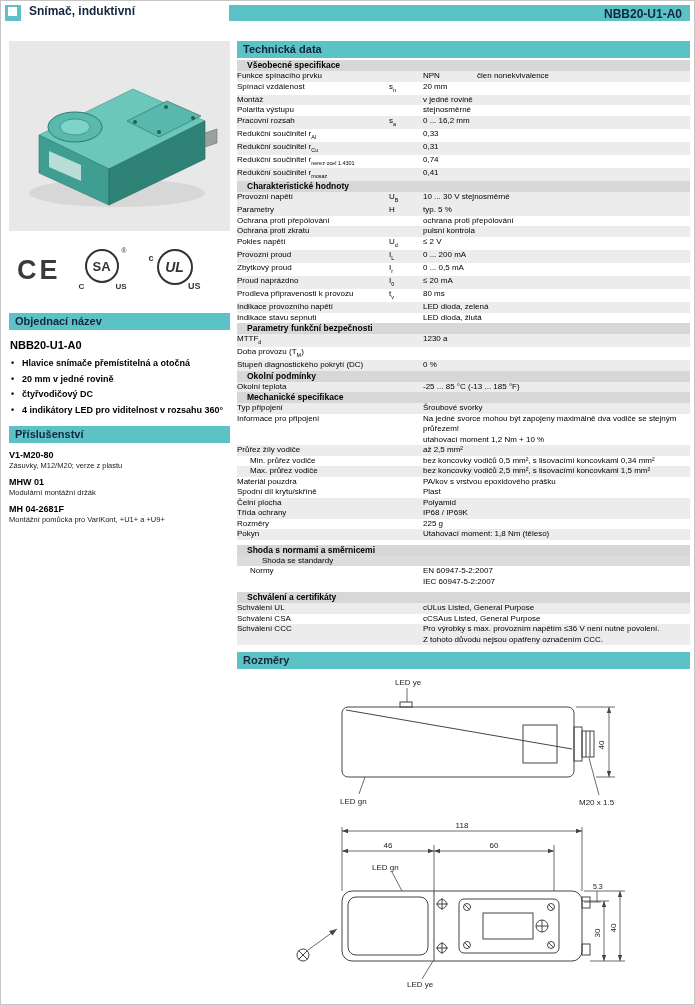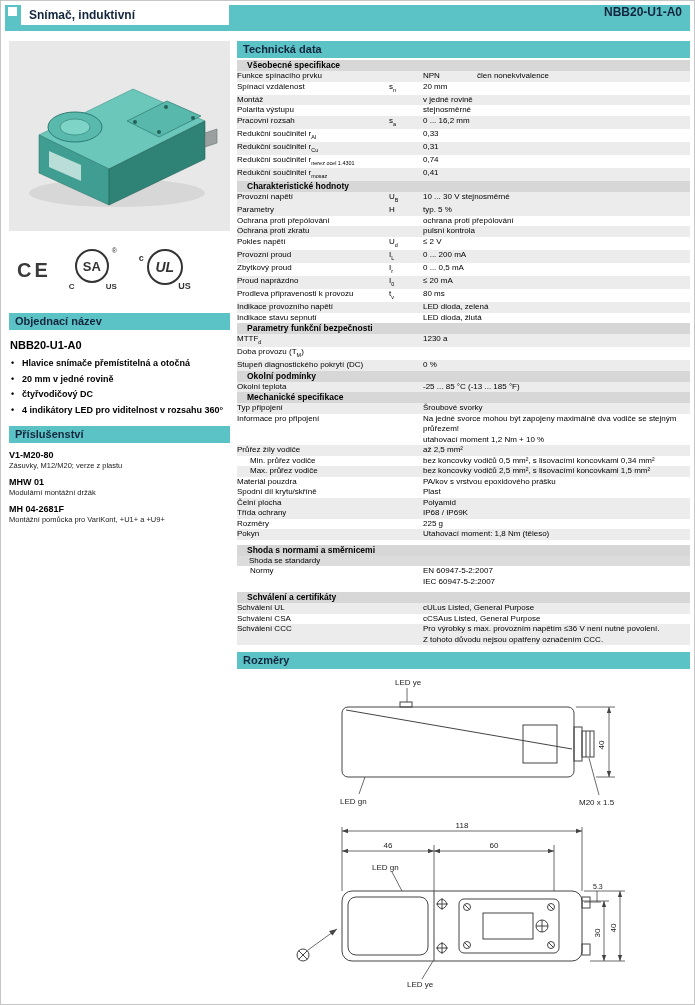--- a/index.html
+++ b/index.html
@@ -1,33 +1,33 @@
 <!DOCTYPE html>
 <html><head>
 <meta charset="utf-8">
 <style>
   *{margin:0;padding:0;box-sizing:border-box}
   body{font-family:"Liberation Sans","DejaVu Sans",sans-serif;background:#fff;color:#000}
   .page{position:relative;width:695px;height:1005px;background:#fff;border:1px solid #c6c6c6;overflow:hidden}
 
   
-  .topbar{position:absolute;left:4px;top:4px;right:4px;height:26px;background:#5bc2c6;display:flex;align-items:flex-start}
+  .topbar{position:absolute;left:4px;top:4px;right:4px;height:16px;background:#5bc2c6;display:flex;align-items:flex-end}
   .corner-sq{position:absolute;left:3px;top:2px;width:9px;height:9px;background:#fff}
   .topbar-title{background:#fff;height:20px;line-height:20px;padding:0 8px;margin-left:16px;font-weight:bold;font-size:12px;color:#13263d;width:208px}
   .topbar-part{margin-left:auto;margin-right:8px;font-weight:bold;font-size:12px;color:#13263d}
 
   .leftcol{position:absolute;left:8px;top:40px;width:221px}
   .rightcol{position:absolute;left:236px;top:40px;width:453px}
 
   .bar{background:#5bc2c6;font-weight:bold;font-size:11px;color:#13263d;padding:2px 6px;line-height:13px}
 
   
   .photo{width:221px;height:190px;background:#e8e8e8;overflow:hidden}
   .certs{margin-top:12px;height:54px;display:flex;align-items:center;gap:20px;padding-left:8px}
-  .ce-mark{font-size:20px;font-weight:bold;color:#3a3a3a;letter-spacing:3px}
+  .ce-mark{font-size:27px;font-weight:bold;color:#3a3a3a;letter-spacing:3px}
   .csa-wrap{position:relative;width:48px;height:46px}
   .csa-circle{position:absolute;left:4px;top:2px;width:34px;height:34px;border:2.5px solid #333;border-radius:50%;display:flex;align-items:center;justify-content:center;font-weight:bold;font-size:13px;color:#333}
   .csa-c{position:absolute;left:-2px;bottom:2px;font-size:8px;font-weight:bold;color:#333}
   .csa-us{position:absolute;right:2px;bottom:2px;font-size:8px;font-weight:bold;color:#333}
   .csa-r{position:absolute;right:2px;top:0;font-size:7px;color:#333}
   .ul-wrap{position:relative;width:52px;height:46px}
   .ul-circle{position:absolute;left:8px;top:2px;width:36px;height:36px;border:2.5px solid #333;border-radius:50%;display:flex;align-items:center;justify-content:center;font-weight:bold;font-style:italic;font-size:14px;color:#333}
   .ul-c{position:absolute;left:0;top:6px;font-size:9px;font-weight:bold;color:#333}
   .ul-us{position:absolute;right:0;bottom:2px;font-size:9px;font-weight:bold;color:#333}
   .order-bar{margin-top:16px}
@@ -40,21 +40,21 @@
   .acc-name{font-weight:bold;font-size:9px;line-height:11px}
   .acc-desc{font-size:7.5px;line-height:9px;color:#222}
 
   
   .tech-table{margin-top:2px;font-size:8px}
   .tsec.gap{margin-top:5px}
   .tsechead{background:#d7d7d7;font-weight:bold;font-size:8.5px;line-height:11px;padding-left:10px}
   .trow{display:flex;line-height:10.5px;min-height:10.5px}
   .trow.shade{background:#ececec}
   .trow.subhead{background:#dcdcdc}
-  .trow.subhead .tlabel{width:auto;padding-left:12px}
+  .trow.subhead .tlabel{width:auto;padding-left:25px}
   .tlabel{width:152px;flex-shrink:0}
   .tlabel.ind{padding-left:13px}
   .tsym{width:34px;flex-shrink:0}
   .tval{flex:1;padding-right:2px}
   .tval .v1.vfix{display:inline-block;min-width:54px}
   sub{font-size:0.68em}
 
   .dim-bar{margin-top:7px}
   .dim-area{margin-top:2px}
   svg text{font-family:"Liberation Sans","DejaVu Sans",sans-serif}

